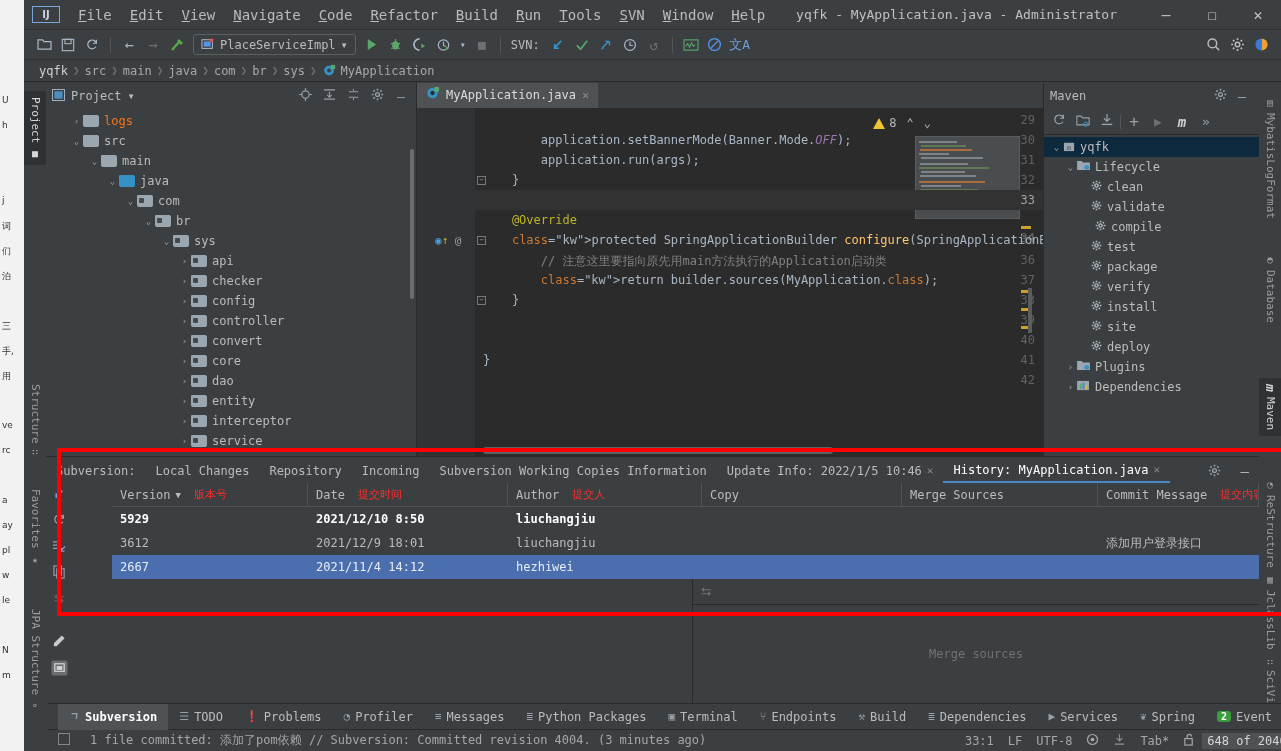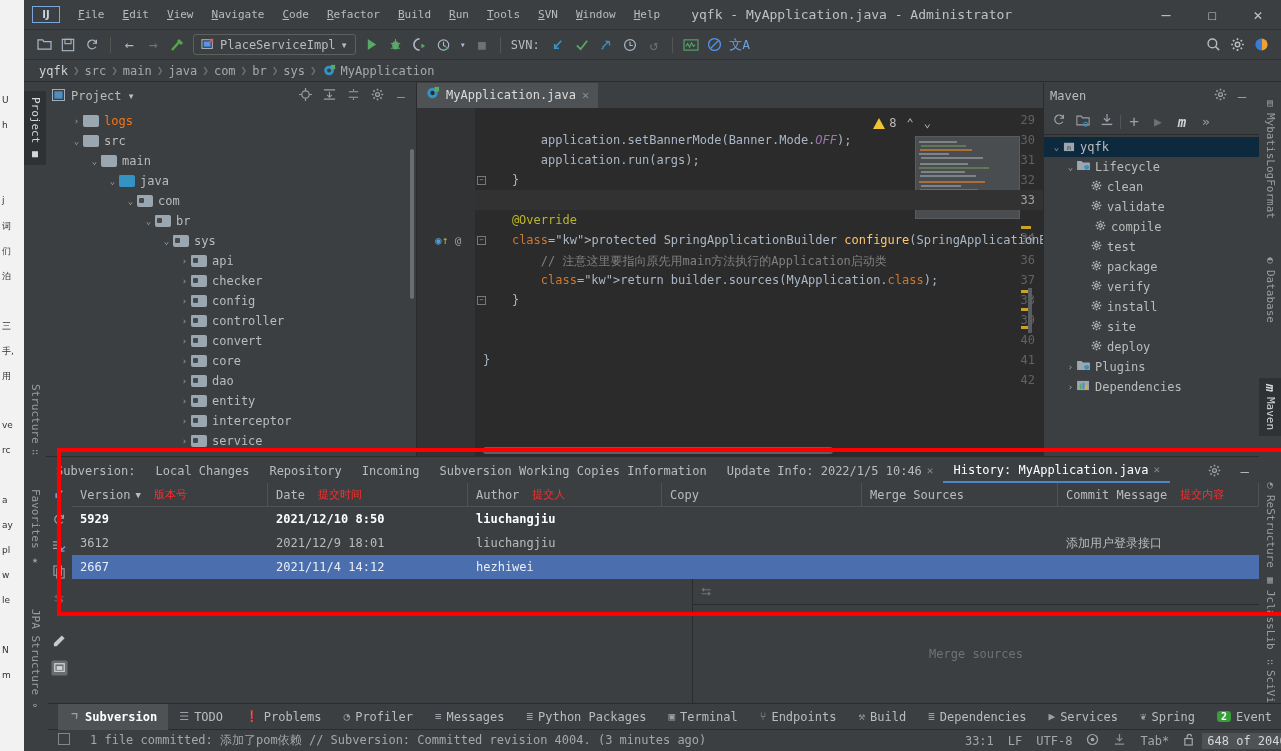--- a/index.html
+++ b/index.html
@@ -12,21 +12,21 @@
   
   #bgwin{ position:absolute; left:0; top:0; width:30px; height:751px; background:#f2f2f2; overflow:hidden; }
   #bgwin .bgl{ position:absolute; left:2px; font-size:9px; color:#333; font-family:"DejaVu Sans",sans-serif; white-space:nowrap;}
   
   #win{ position:absolute; left:24px; top:0; width:1257px; height:751px; background:#3c3f41; }
 
   
   #titlebar{ height:30px; background:#3c3f41; display:flex; align-items:center; border-bottom:1px solid #323232; }
   #logo{ width:28px;height:17px;border:1.5px solid #7aa6da; margin:0 9px 0 8px; display:flex;align-items:center;justify-content:center;
          color:#c9d5e3;font-size:10px;font-weight:bold; font-family:"DejaVu Sans",sans-serif; }
-  .menu-item{ padding:2px 9px; color:#bbbbbb; font-size:11px; font-family:"DejaVu Sans Mono",monospace; cursor:default;}
+  .menu-item{ padding:2px 9px; color:#bbbbbb; font-size:14px; font-family:"DejaVu Sans Mono",monospace; cursor:default;}
   .menu-item u{ text-decoration:underline; }
   #win-title{ flex:1; text-align:left; padding-left:22px; color:#c0c0c0; font-size:13px; }
   .wbtn{ width:46px; height:30px; display:flex;align-items:center;justify-content:center; color:#c0c0c0; font-size:15px; }
 
   
   #toolbar{ height:30px; background:#3c3f41; display:flex; align-items:center; padding:0 8px; border-bottom:1px solid #323232;}
   .tbicon{ width:24px;height:22px; display:flex;align-items:center;justify-content:center; color:#a9b7c6; }
   .tbsep{ width:1px;height:16px;background:#555; margin:0 6px; }
   #runcfg{ display:flex;align-items:center;gap:5px; border:1px solid #5e6060; border-radius:3px; height:21px; padding:0 7px; margin:0 4px;}
   #runcfg .txt{ color:#bbbbbb; font-size:12px; }
@@ -107,21 +107,21 @@
   #svn-tabs{ height:26px; display:flex; align-items:center; background:#3c3f41; padding-left:8px; gap:0;}
   .svn-tab{ font-size:12px; color:#bbbbbb; padding:5px 10px 4px; height:26px; display:flex; align-items:center; gap:5px;}
   .svn-tab.head{ padding-left:2px; }
   .svn-tab.active{ border-bottom:2px solid #4a88c7; color:#ffffff; }
   .svn-tab .x{ color:#888; font-size:11px;}
   #svn-body{ flex:1; display:flex; min-height:0; }
   #svn-side{ width:26px; background:#3c3f41; display:flex;flex-direction:column; align-items:center; padding-top:4px; gap:9px;}
   .ssicon{ color:#6f9fd8; font-size:13px; }
   .ssicon.grey{ color:#9aa0a6; }
   #svn-main{ flex:1; display:flex; flex-direction:column; min-width:0;}
-  #svn-table{ flex:0 0 auto; }
+  #svn-table{ flex:0 0 auto;margin-left:40px; }
   .trow{ display:flex; height:24px; align-items:center; font-size:12px;}
   .trow.hdr{ background:#3c3f41; border-bottom:1px solid #4f5355; color:#bbbbbb; height:24px;}
   .trow.sel{ background:#4b6eaf; color:#e8eef7;}
   .trow.bold{ color:#ffffff; font-weight:bold; }
   .cell{ padding:0 8px; overflow:hidden; white-space:nowrap; }
   .hdr .cell{ border-right:1px solid #4f5355; height:24px; display:flex; align-items:center; gap:5px;}
   .c1{ width:196px;} .c2{ width:200px;} .c3{ width:194px;} .c4{ width:200px;} .c5{ width:196px;} .c6{ flex:1;}
   .zh{ color:#ff2d2d; font-size:11px; font-family:"DejaVu Sans",sans-serif;}
   #svn-rest{ flex:1; background:#3c3f41; display:flex; min-height:0;}
   #svn-detail-l{ flex:0 0 621px; border-right:1px solid #2b2b2b;}

